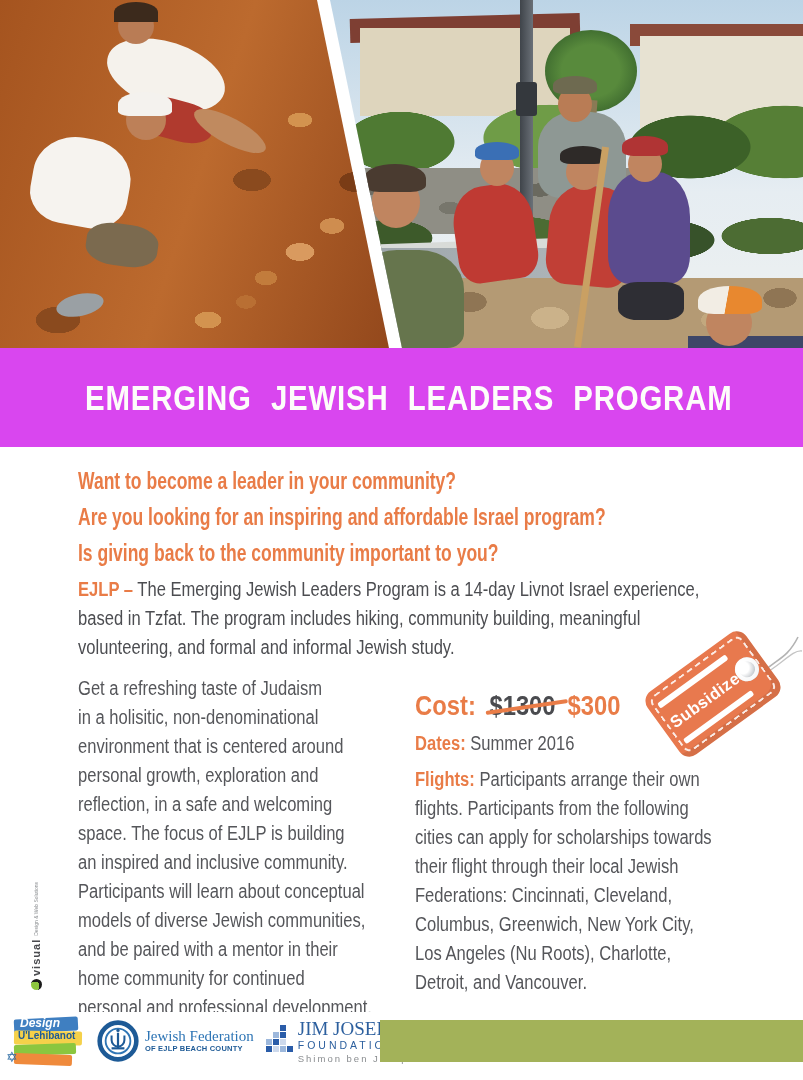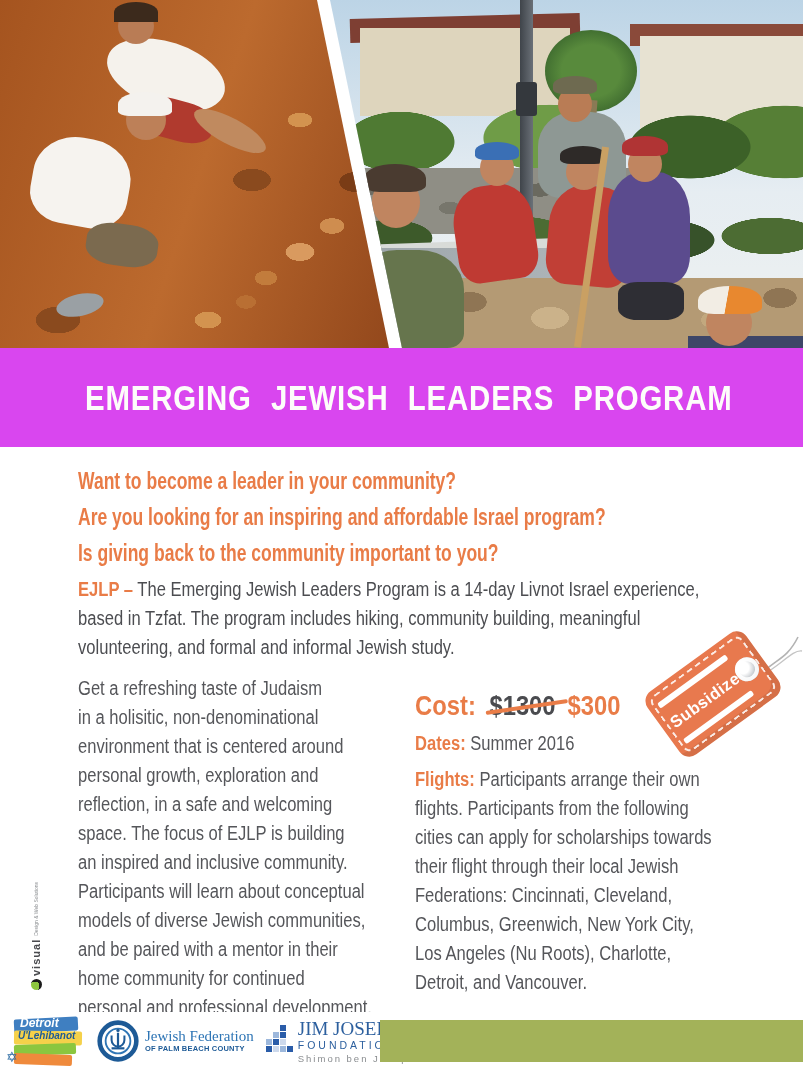--- a/index.html
+++ b/index.html
@@ -166,21 +166,21 @@
   .footer-green.right{flex:1;}
 
   
   .logo-livnot{position:relative;width:78px;height:52px;flex:0 0 auto;}
   .lv-stripe{position:absolute;left:8px;border-radius:2px;}
   .lv-blue{top:3px;width:64px;height:14px;background:#3f7fc1;transform:rotate(-3deg);}
   .lv-yellow{top:16px;width:68px;height:14px;background:#f5d14a;transform:rotate(1deg);}
   .lv-green{top:29px;width:62px;height:11px;background:#8bc63f;transform:rotate(-2deg);}
   .lv-orange{top:39px;width:58px;height:11px;background:#ef8a3c;transform:rotate(2deg);}
   .lv-text1{position:absolute;left:14px;top:1px;font-size:12px;font-weight:bold;font-style:italic;color:#fff;}
-  .lv-text2{position:absolute;left:12px;top:15px;font-size:10px;font-weight:bold;font-style:italic;color:#1d5a96;text-align:right;}
+  .lv-text2{position:absolute;left:12px;top:15px;font-size:10px;font-weight:bold;color:#1d5a96;text-align:right;}
   .lv-star{position:absolute;left:0px;top:34px;font-size:14px;color:#2e6da4;}
 
   
   .logo-fed{display:flex;align-items:center;gap:5px;flex:0 0 auto;}
   .fed-text1{font-family:"Liberation Serif",serif;font-size:15px;color:#2e75b5;line-height:15px;}
   .fed-text2{font-size:7.5px;font-weight:bold;color:#1d5a96;letter-spacing:0.2px;}
 
   
   .logo-jj{display:flex;align-items:flex-start;gap:5px;flex:0 0 auto;}
   .jj-mosaic{display:grid;grid-template-columns:repeat(4,6px);grid-template-rows:repeat(4,6px);gap:1px;margin-top:6px;}
@@ -310,36 +310,36 @@
     </div>
   </div>
 
   <div class="footer">
     <div class="footer-logos">
       <div class="logo-livnot">
         <div class="lv-stripe lv-blue"></div>
         <div class="lv-stripe lv-yellow"></div>
         <div class="lv-stripe lv-green"></div>
         <div class="lv-stripe lv-orange"></div>
-        <div class="lv-text1">Detroit</div>
+        <div class="lv-text1">Design</div>
         <div class="lv-text2">U'Lehibanot</div>
         <div class="lv-star">✡</div>
       </div>
       <div class="logo-fed">
         <svg width="44" height="44" viewBox="0 0 48 48">
           <circle cx="24" cy="24" r="20" fill="none" stroke="#1d5a96" stroke-width="5"></circle>
           <circle cx="24" cy="24" r="13.5" fill="none" stroke="#2e75b5" stroke-width="2"></circle>
           <line x1="24" y1="15" x2="24" y2="32" stroke="#1d5a96" stroke-width="2.4"></line>
           <path d="M17 18 v5 a7 7 0 0 0 14 0 v-5" fill="none" stroke="#1d5a96" stroke-width="2.2"></path>
           <line x1="17" y1="32" x2="31" y2="32" stroke="#1d5a96" stroke-width="2.4"></line>
           <circle cx="24" cy="12.5" r="1.8" fill="#1d5a96"></circle>
         </svg>
         <div>
           <div class="fed-text1">Jewish Federation</div>
-          <div class="fed-text2">OF PALM BEACH COUNTY</div>
+          <div class="fed-text2">OF EJLP BEACH COUNTY</div>
         </div>
       </div>
       <div class="logo-jj">
         <div class="jj-mosaic">
           <div class="jj-sq sq-x"></div>
             <div class="jj-sq sq-x"></div>
             <div class="jj-sq sq-a"></div>
             <div class="jj-sq sq-x"></div>
           <div class="jj-sq sq-x"></div>
             <div class="jj-sq sq-b"></div>

